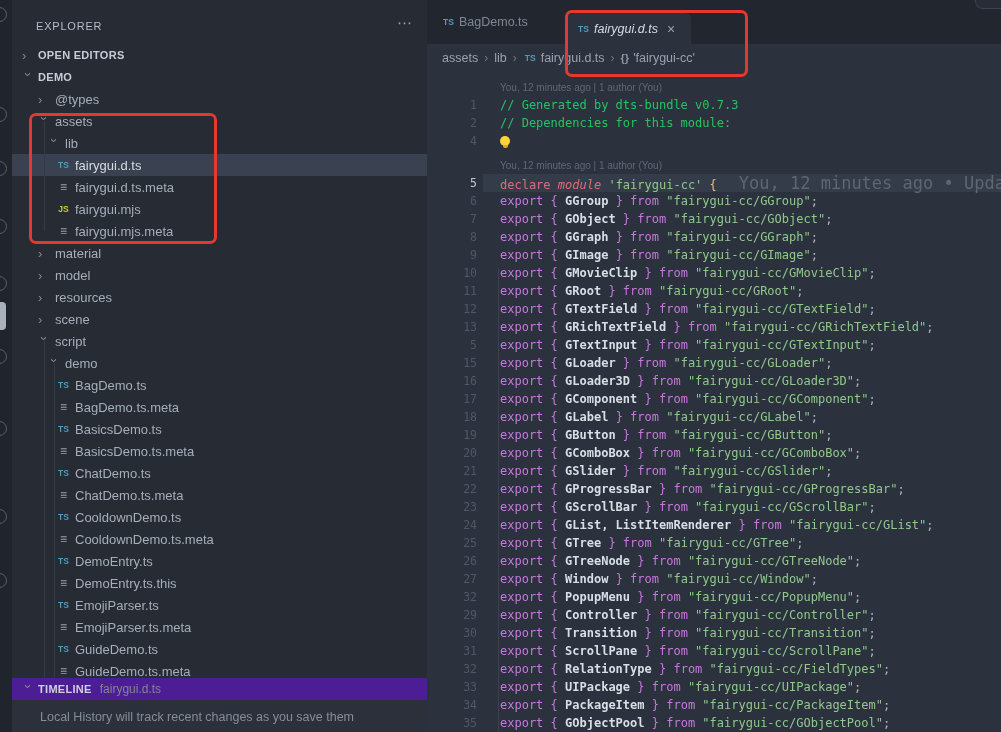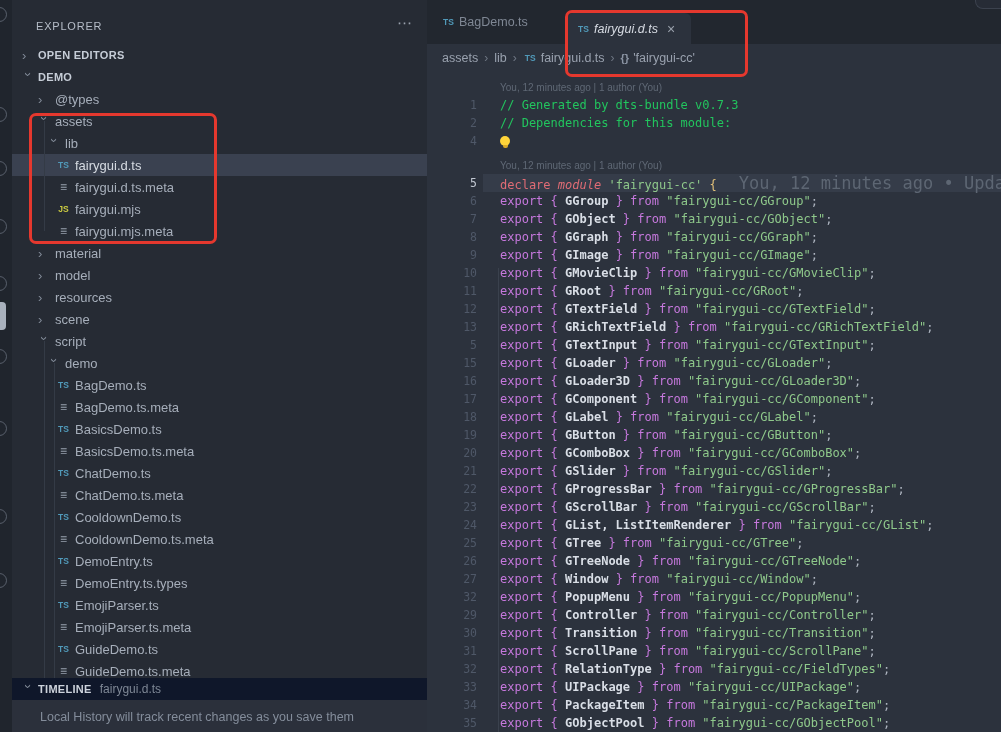--- a/index.html
+++ b/index.html
@@ -23,21 +23,21 @@
   .sectrow .lbl{margin-left:3px;}
   .tree{height:590px;overflow:hidden;position:relative;}
   .trow{height:22px;display:flex;align-items:center;font-size:13px;color:#a6aeba;white-space:nowrap;}
   .trow.sel{background:#3a4150;color:#d6dbe2;}
   .trow .lbl{margin-left:4px;}
   .badge{font-size:8.5px;font-weight:bold;width:15px;display:inline-block;text-align:center;flex:none;}
   .badge.ts{color:#519aba;}
   .badge.js{color:#cbcb41;}
   .badge.meta{color:#98a1ae;font-size:12px;font-weight:normal;}
   .guide{position:absolute;width:1px;background:#343b46;}
-  .tl-head{position:absolute;left:0;top:678px;width:100%;height:22px;background:#0f172a;display:flex;align-items:center;padding-left:10px;}
+  .tl-head{position:absolute;left:0;top:678px;width:100%;height:22px;background:#4c1d95;display:flex;align-items:center;padding-left:10px;}
   .tl-title{font-size:11px;font-weight:bold;color:#ccd2db;margin-left:3px;letter-spacing:.3px;}
   .tl-file{font-size:12px;color:#7e8795;margin-left:8px;}
   .tl-body{position:absolute;left:0;top:700px;width:100%;height:32px;background:#2b303b;}
   .tl-msg{margin:10px 0 0 28px;font-size:12.5px;color:#848d9b;}
 
   
   .editor{position:absolute;left:427px;top:0;width:574px;height:732px;background:#2c323d;}
   .tabbar{position:relative;height:44px;background:#22272f;}
   .tab{position:absolute;display:flex;align-items:center;font-size:12.5px;cursor:pointer;}
   .tab.inactive{left:14px;top:0;height:44px;color:#7f8794;}
@@ -194,21 +194,21 @@
         <div class="trow" style="padding-left: 44px;">
           <span class="badge meta">≡</span>
           <span class="lbl">CooldownDemo.ts.meta</span>
         </div>
         <div class="trow" style="padding-left: 44px;">
           <span class="badge ts">TS</span>
           <span class="lbl">DemoEntry.ts</span>
         </div>
         <div class="trow" style="padding-left: 44px;">
           <span class="badge meta">≡</span>
-          <span class="lbl">DemoEntry.ts.types</span>
+          <span class="lbl">DemoEntry.ts.this</span>
         </div>
         <div class="trow" style="padding-left: 44px;">
           <span class="badge ts">TS</span>
           <span class="lbl">EmojiParser.ts</span>
         </div>
         <div class="trow" style="padding-left: 44px;">
           <span class="badge meta">≡</span>
           <span class="lbl">EmojiParser.ts.meta</span>
         </div>
         <div class="trow" style="padding-left: 44px;">

